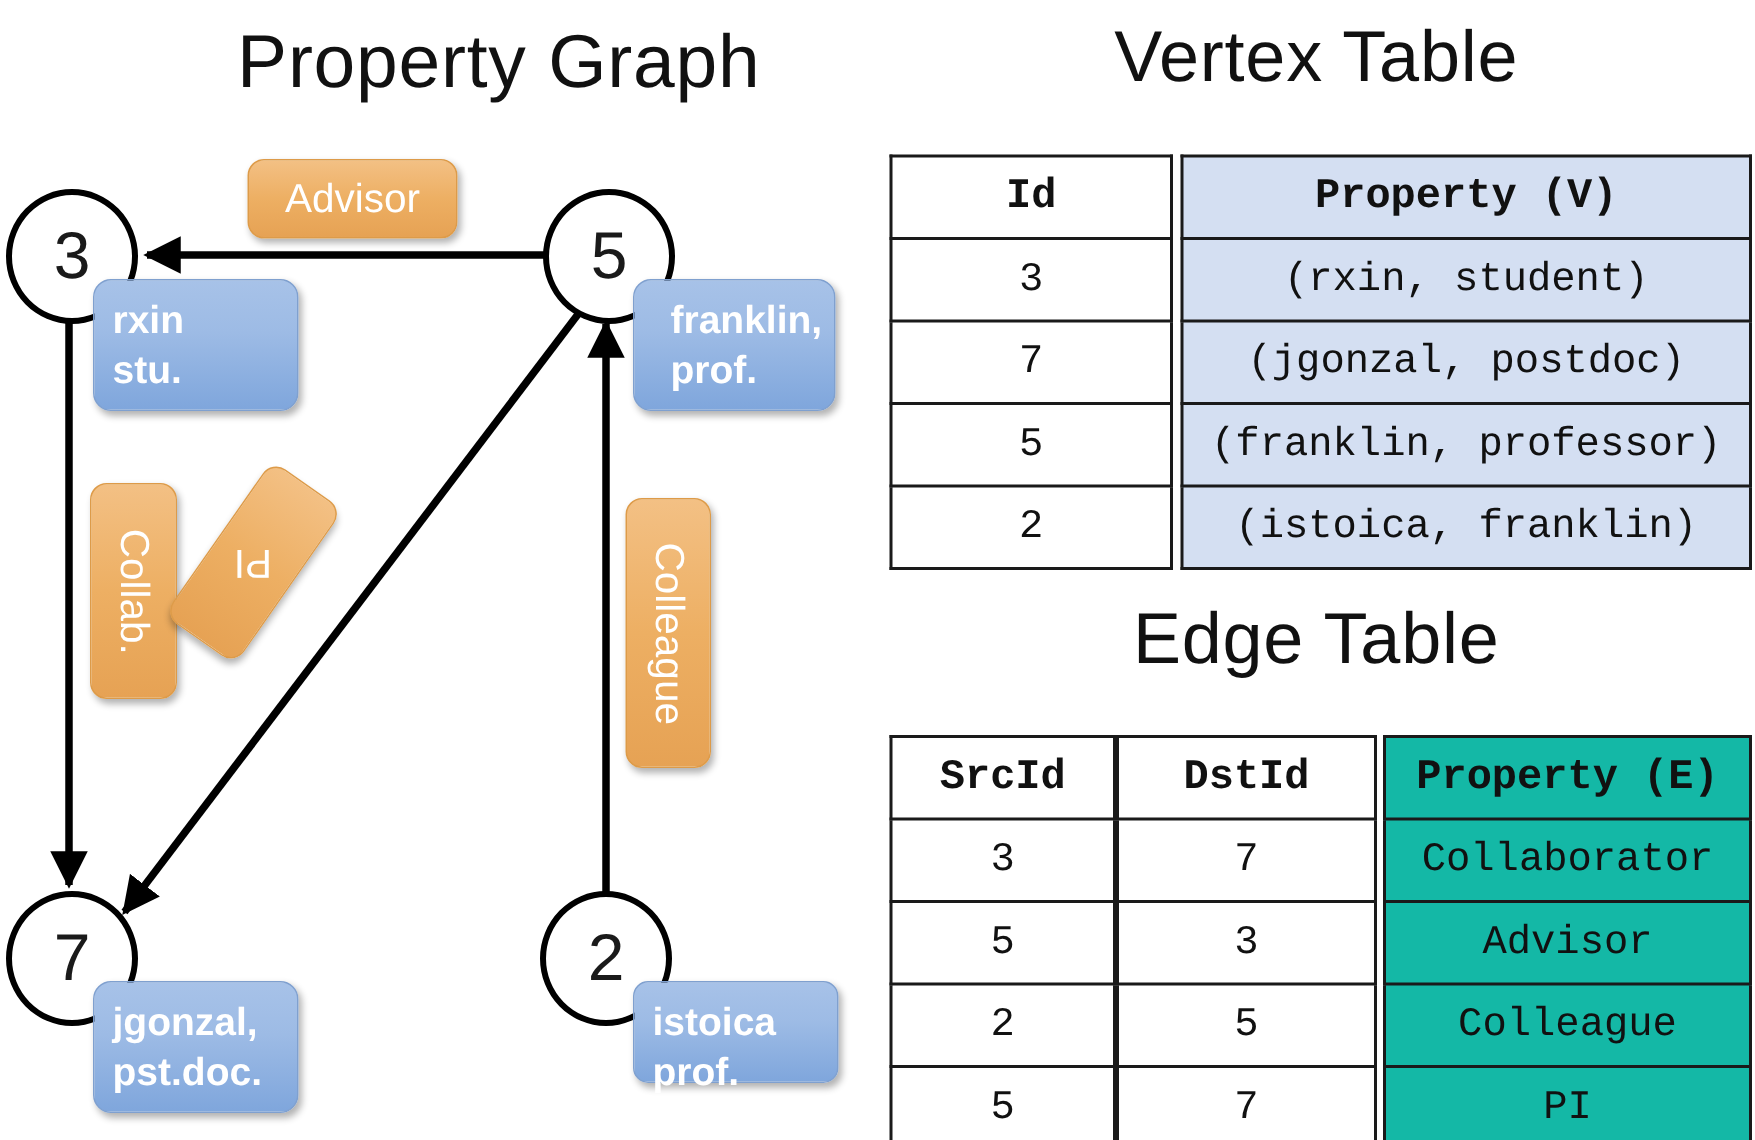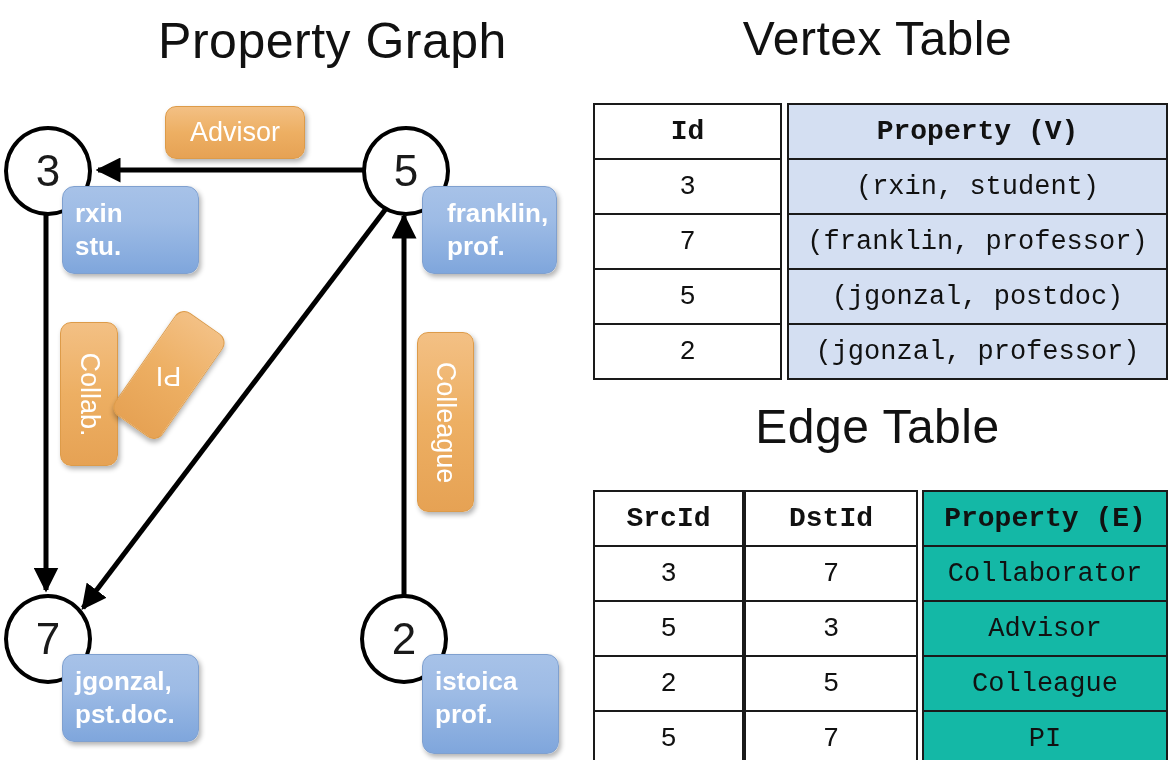--- a/index.html
+++ b/index.html
@@ -111,21 +111,21 @@
       <div>stu.</div>
     </div>
     <div class="prop-box" style="left:422px;top:186px;width:135px;height:88px;padding-left:24px;">
       <div>franklin,</div>
       <div>prof.</div>
     </div>
     <div class="prop-box" style="left:62px;top:654px;width:137px;height:88px;">
       <div>jgonzal,</div>
       <div>pst.doc.</div>
     </div>
-    <div class="prop-box" style="left:422px;top:654px;width:137px;height:100px;">
+    <div class="prop-box" style="left:422px;top:654px;width:137px;height:68px;border-radius:10px;">
       <div>istoica</div>
       <div>prof.</div>
     </div>
 
     <div class="edge-label" style="left:165px;top:106px;width:140px;height:53px;">
       <span class="txt">Advisor</span>
     </div>
 
     <div class="edge-label rot90" style="left:60px;top:322px;width:58px;height:144px;">
       <span class="txt">Collab.</span>
@@ -162,27 +162,27 @@
 
   <table class="tbl" style="left:787px;top:103px;width:381px;">
     <tbody>
         <tr>
       <td class="hdr fill-blue">Property (V)</td>
     </tr>
     <tr>
       <td class="fill-blue">(rxin, student)</td>
     </tr>
     <tr>
+      <td class="fill-blue">(jgonzal, postdoc)</td>
+    </tr>
+    <tr>
       <td class="fill-blue">(franklin, professor)</td>
     </tr>
     <tr>
-      <td class="fill-blue">(jgonzal, postdoc)</td>
-    </tr>
-    <tr>
-      <td class="fill-blue">(jgonzal, professor)</td>
+      <td class="fill-blue">(istoica, franklin)</td>
     </tr>
   </tbody>
     </table>
 
   <table class="tbl" style="left:593px;top:490px;width:151px;">
     <tbody>
         <tr>
       <td class="hdr">SrcId</td>
     </tr>
     <tr>

